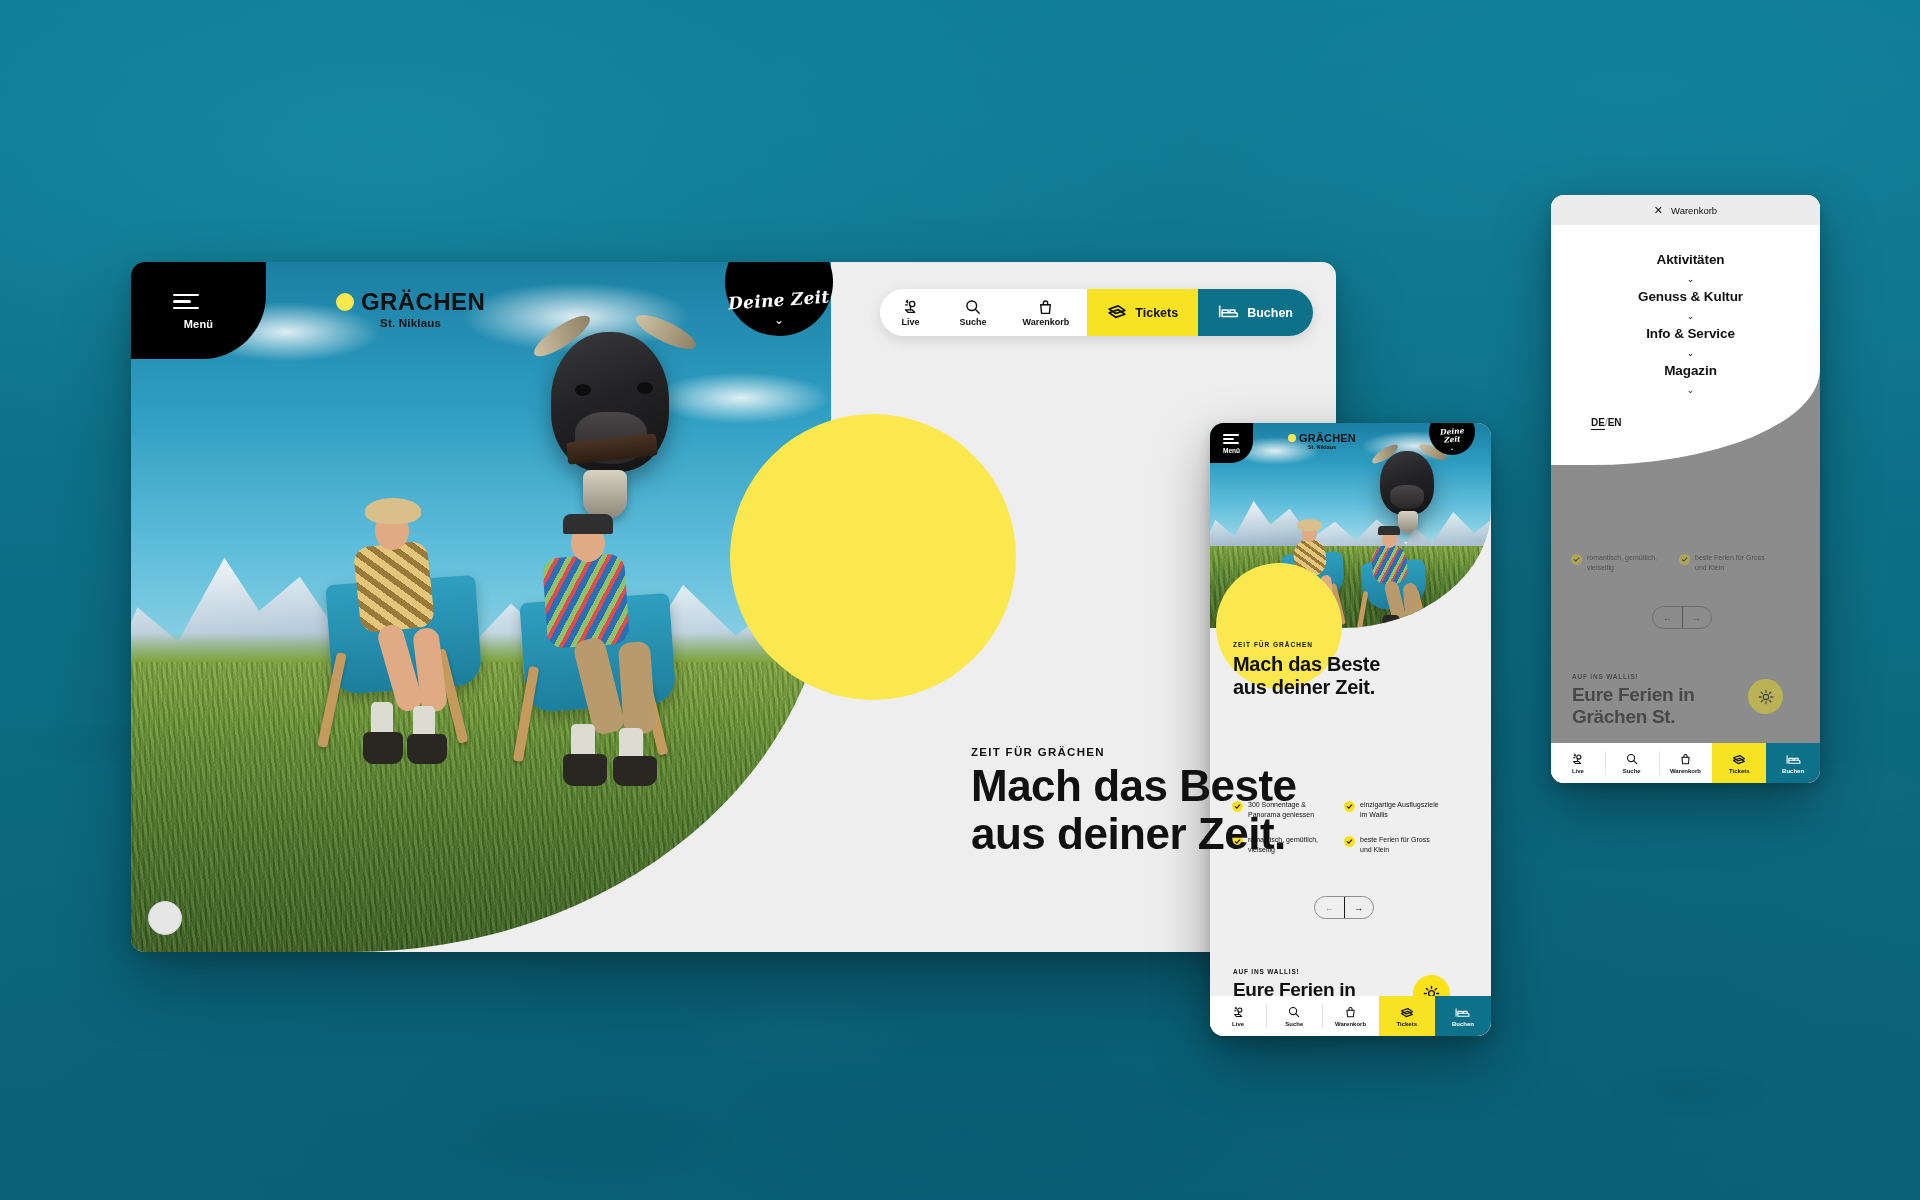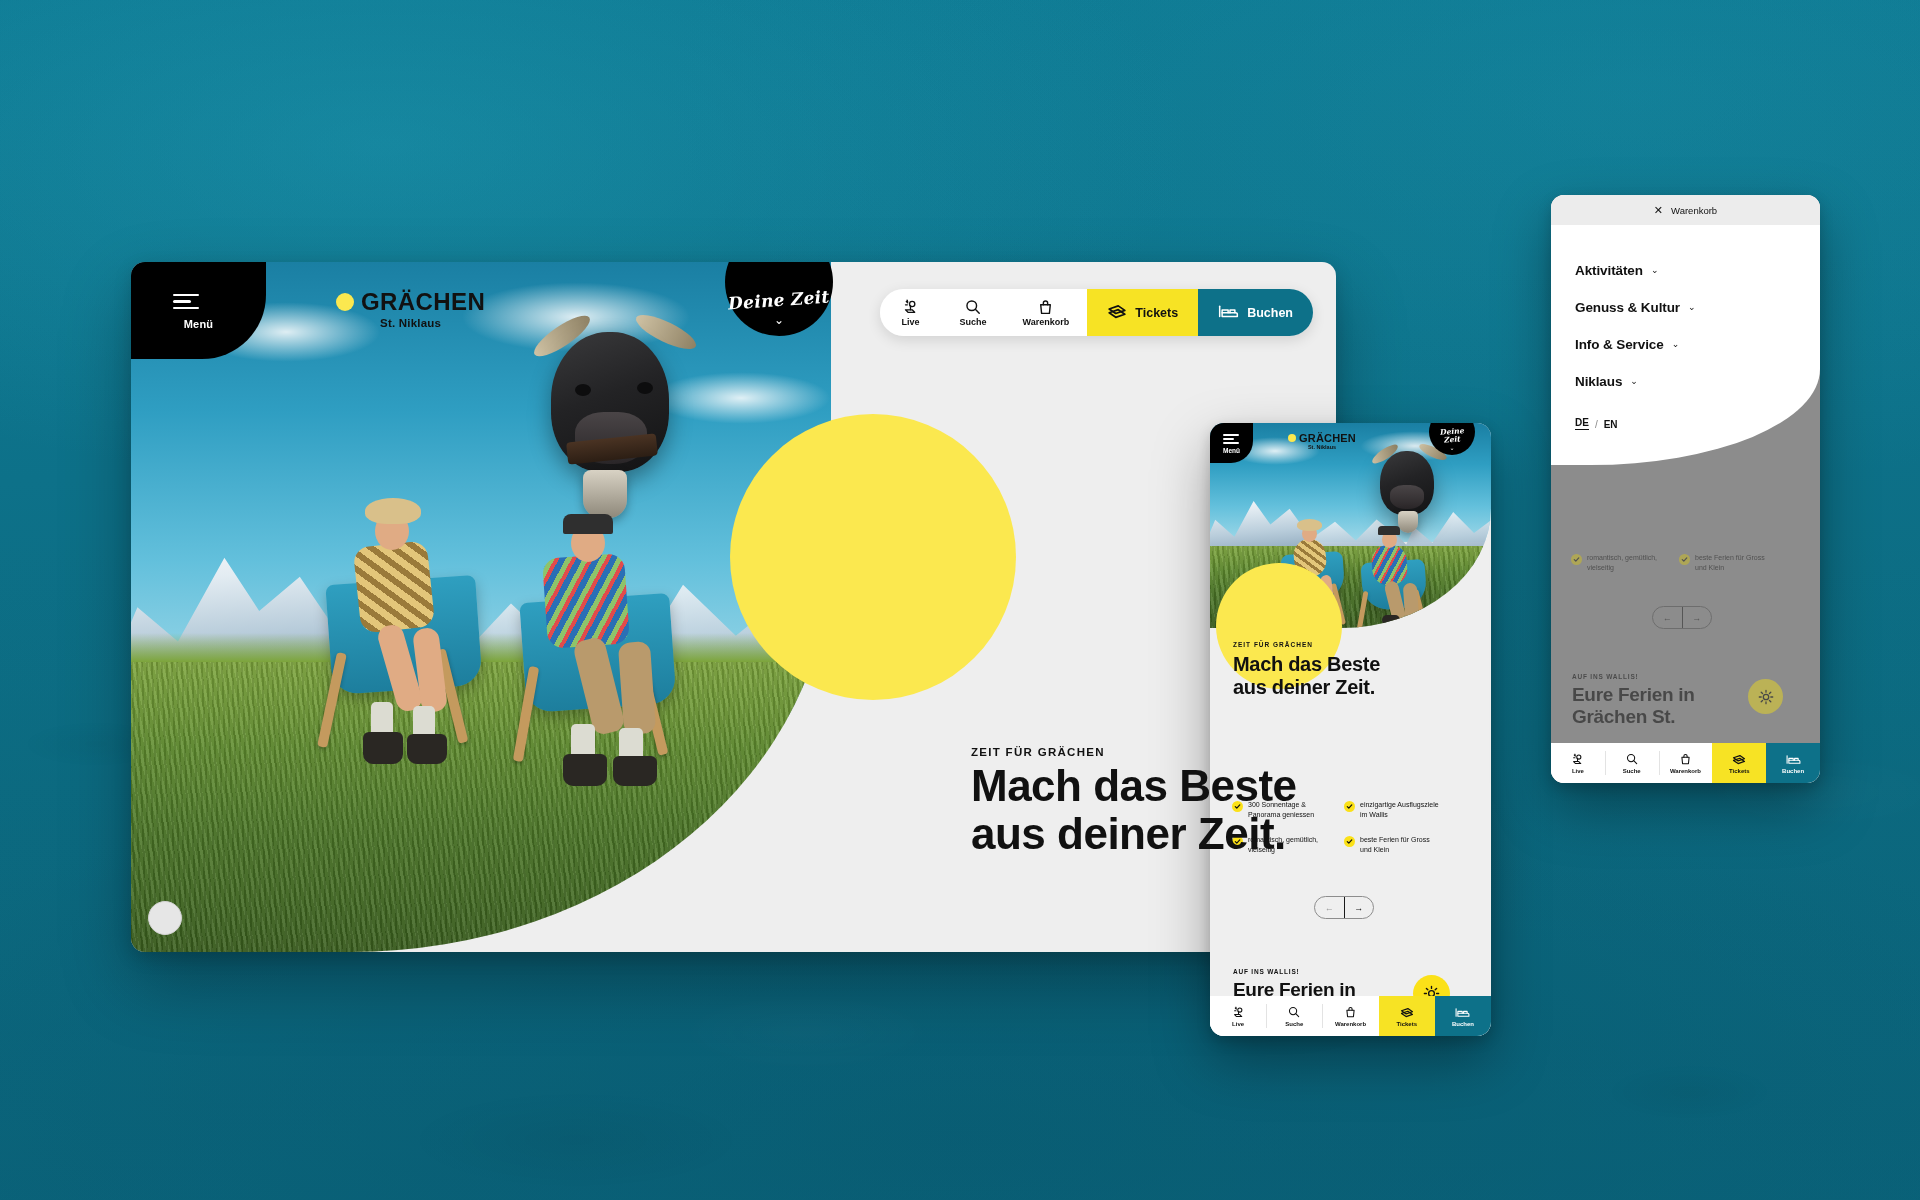--- a/index.html
+++ b/index.html
@@ -347,25 +347,25 @@
     overflow:hidden;
   }
   .p-sheet-head {
     position:absolute; left:0; top:0; right:0; height:30px;
     background:#ececec; display:flex; align-items:center; justify-content:center; gap:8px;
   }
   .p-close-x { font-size:11px; color:#111; font-weight:400; line-height:1; }
   .p-close-l { font-size:9.5px; color:#111; }
   .p-items { position:absolute; left:24px; top:57px; right:14px; }
   .p-item {
-    display:flex; align-items:center; gap:8px; height:37px;
+    display:flex; align-items:center; gap:8px; height:37px;flex-direction:column;
   }
   .p-item-label { font-size:13.5px; font-weight:800; color:#111; letter-spacing:-.1px; }
   .p-item-chev { font-size:9px; color:#111; line-height:1; }
-  .p-lang { position:absolute; left:24px; top:222px; display:flex; align-items:flex-end; gap:6px; }
+  .p-lang { position:absolute; left:40px; top:222px; display:flex; align-items:flex-start; }
   .p-lang .lg { font-size:10px; font-weight:700; color:#111; }
   .p-lang .lg.active { border-bottom:1.6px solid #111; padding-bottom:1px; }
   .p-lang .sep { font-size:10px; color:#8a8a8a; }
 
   .icon-stroke { stroke:#111; stroke-width:1.6; fill:none; stroke-linecap:round; stroke-linejoin:round; }
   .icon-stroke-w { stroke:#fff; stroke-width:1.6; fill:none; stroke-linecap:round; stroke-linejoin:round; }
   .icon-stroke-s { stroke:#111; stroke-width:1.9; fill:none; stroke-linecap:round; stroke-linejoin:round; }
 </style>
 </head>
 <body>
@@ -745,21 +745,21 @@
       </div>
       <div class="p-item">
         <span class="p-item-label">Genuss &amp; Kultur</span>
         <span class="p-item-chev">⌄</span>
       </div>
       <div class="p-item">
         <span class="p-item-label">Info &amp; Service</span>
         <span class="p-item-chev">⌄</span>
       </div>
       <div class="p-item">
-        <span class="p-item-label">Niklaus</span>
+        <span class="p-item-label">Magazin</span>
         <span class="p-item-chev">⌄</span>
       </div>
     </div>
 
     <div class="p-lang">
       <span class="lg active">DE</span>
       <span class="sep">/</span>
       <span class="lg">EN</span>
     </div>
   </div>

